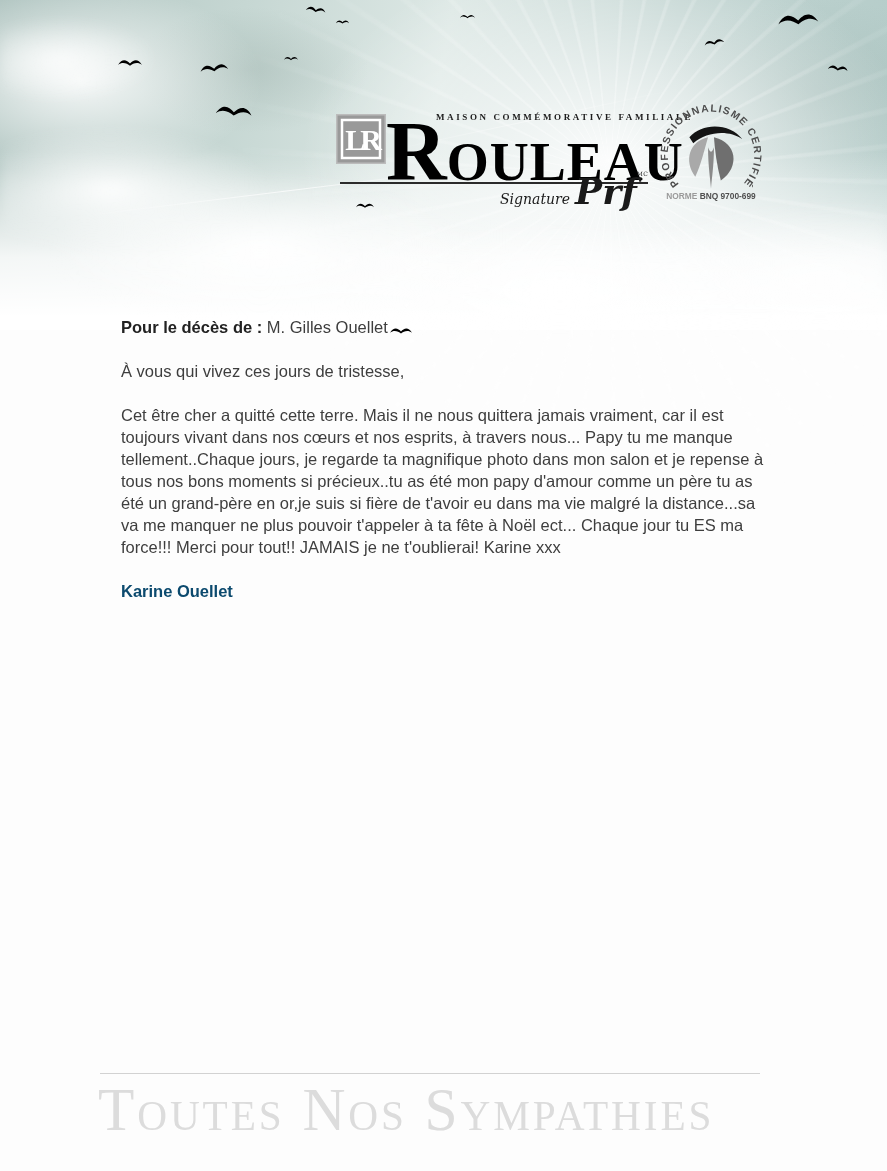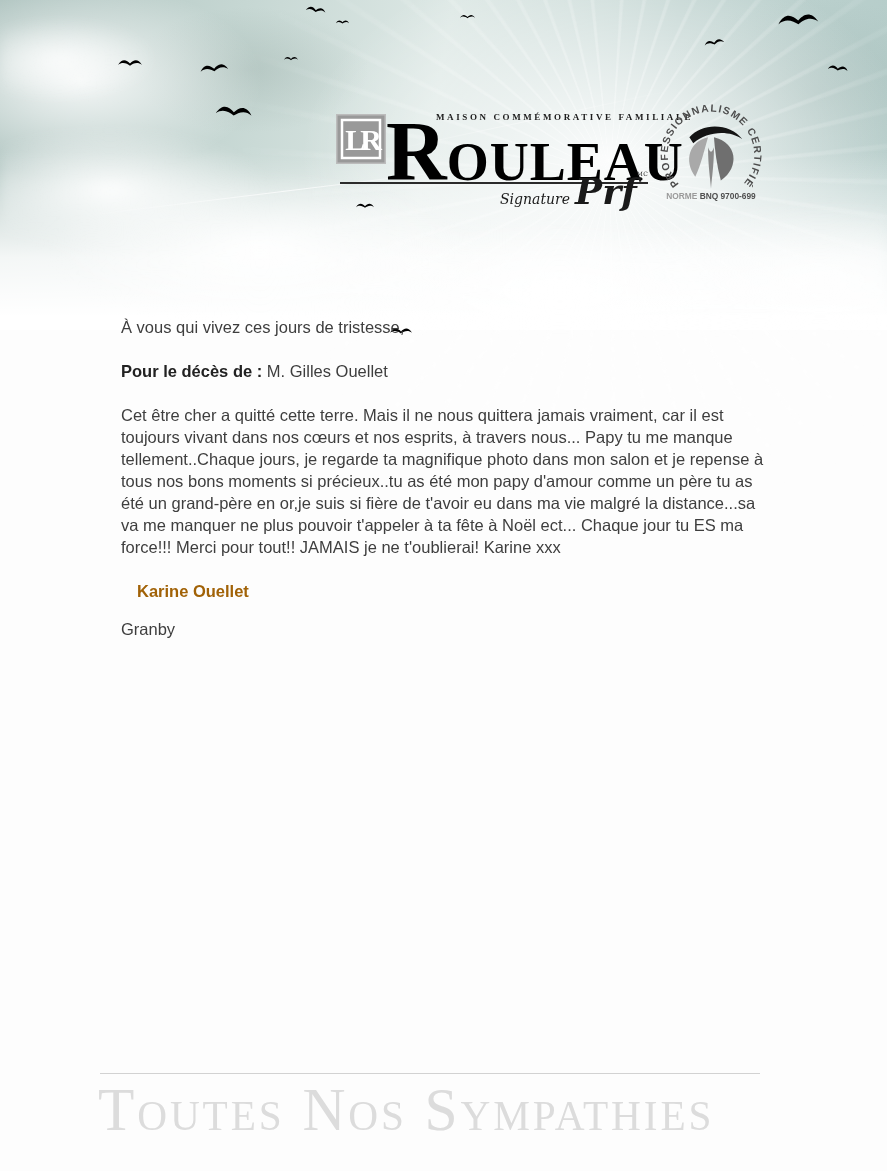--- a/index.html
+++ b/index.html
@@ -49,21 +49,21 @@
   .signature .script{font-size:14px;}
   .signature .script-name{font-size:36px;font-weight:bold;}
   .signature sup{font-size:6px;font-style:normal;vertical-align:28px;letter-spacing:0.5px;}
   .badge{position:absolute;left:652px;top:96px;width:118px;height:118px;}
 
   
   .content{position:absolute;left:121px;top:316px;width:650px;color:#3e3e3e;
     font-size:16.5px;line-height:22px;}
   .content p{margin:0 0 22px 0;}
   .content .bold{font-weight:bold;color:#222222;}
-  .content .author{margin:16px;font-weight:bold;color:#a16207;}
+  .content .author{margin:0;font-weight:bold;color:#0c4a6e;}
   .content .location{margin:0;}
 
   
   .footer-rule{position:absolute;left:100px;top:1073px;width:660px;height:1px;background:#d2d2d2;}
   .footer-title{position:absolute;left:98px;top:1074px;width:700px;color:#dcdcdc;
     font-family:"Liberation Serif",serif;font-variant:small-caps;font-size:62px;
     letter-spacing:3px;white-space:nowrap;transform:scale(0.96,1);transform-origin:left top;}
 </style>
 </head>
 <body>
@@ -147,23 +147,22 @@
     <path d="M57,42 C38,46 32,66 44,82 C50,70 53,55 57,42 Z" fill="#a9a9a9"></path>
     <path d="M63,42 C86,47 90,72 70,86 C66,71 64,56 63,42 Z" fill="#6f6f6f"></path>
     <path d="M57,52 C57,70 59,82 60,94 C61,82 63,70 63,52 C61,58 59,58 57,52 Z" fill="#8a8a8a"></path>
     <path d="M38,42 C52,26 80,28 92,44 C78,34 56,36 42,48 Z" fill="#141414"></path>
     <text x="60" y="105" text-anchor="middle" font-family="Liberation Sans, sans-serif" font-size="8.5">
       <tspan fill="#9a9a9a" font-weight="bold">NORME </tspan><tspan fill="#4f4f4f" font-weight="bold">BNQ 9700-699</tspan>
     </text>
   </svg>
 
   <div class="content">
+    <p><span class="bold">Pour le décès de :</span><span> M. Gilles Ouellet</span></p>
     <p>À vous qui vivez ces jours de tristesse,</p>
-    <p><span class="bold">Pour le décès de :</span><span> M. Gilles Ouellet</span></p>
     <p>Cet être cher a quitté cette terre. Mais il ne nous quittera jamais vraiment, car il est toujours vivant dans nos cœurs et nos esprits, à travers nous... Papy tu me manque tellement..Chaque jours, je regarde ta magnifique photo dans mon salon et je repense à tous nos bons moments si précieux..tu as été mon papy d'amour comme un père tu as été un grand-père en or,je suis si fière de t'avoir eu dans ma vie malgré la distance...sa va me manquer ne plus pouvoir t'appeler à ta fête à Noël ect... Chaque jour tu ES ma force!!! Merci pour tout!! JAMAIS je ne t'oublierai! Karine xxx</p>
     <p class="author">Karine Ouellet</p>
-    <p class="location">Granby</p>
   </div>
 
   <div class="footer-rule"></div>
   <div class="footer-title">Toutes Nos Sympathies</div>
 
 </div>
 
 </body></html>

